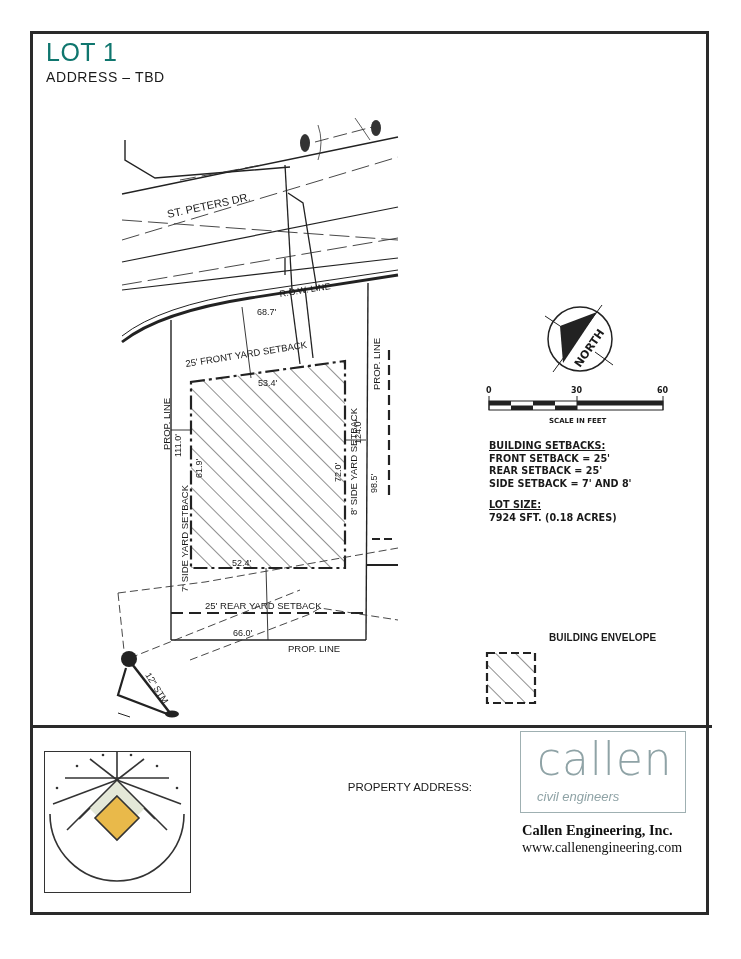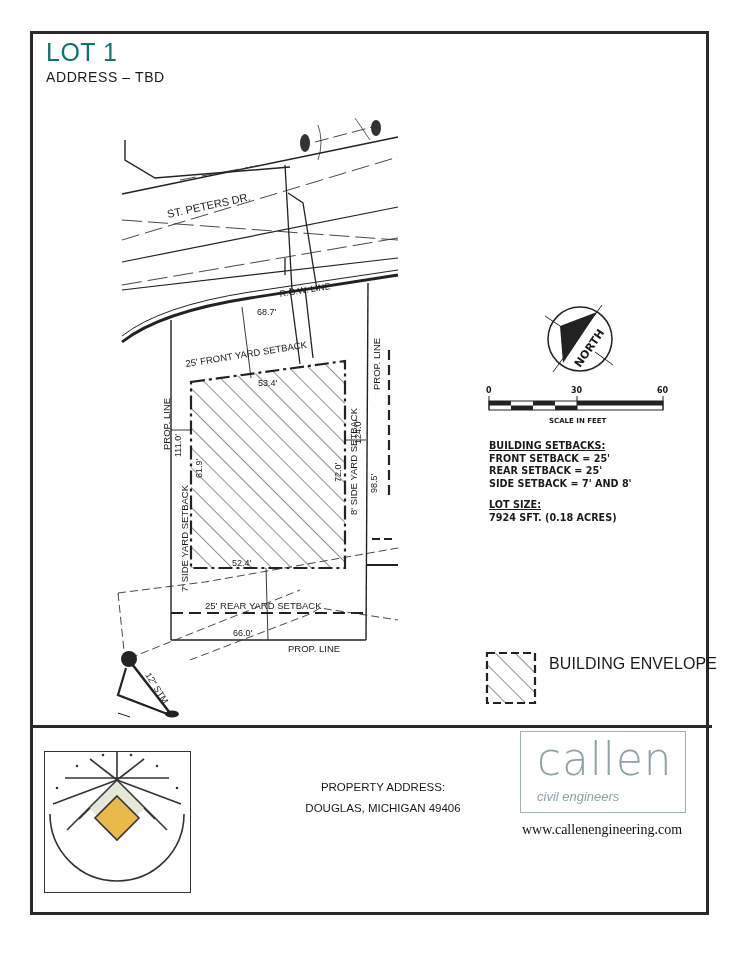--- a/index.html
+++ b/index.html
@@ -7,22 +7,22 @@
   .sheet { position:absolute; left:30px; top:31px; width:679px; height:884px; border:3px solid #2a2a2a; box-sizing:border-box; }
   .divider { position:absolute; left:30px; top:725px; width:682px; height:3px; background:#2a2a2a; }
   .title { position:absolute; left:46px; top:38px; font-size:25px; line-height:28px; color:#0f766e; letter-spacing:0.5px; }
   .subtitle { position:absolute; left:46px; top:69px; font-size:14px; line-height:16px; letter-spacing:0.6px; }
   svg.plan { position:absolute; left:0; top:0; }
   .txt { font-family:"Liberation Sans", sans-serif; fill:#1a1a1a; }
   .cad { font-family:"DejaVu Sans", sans-serif; fill:#1a1a1a; font-weight:bold; }
   .notes { position:absolute; left:489px; top:439px; font-family:"DejaVu Sans", sans-serif; font-weight:bold; font-size:10.5px; line-height:12.5px; color:#1a1a1a; transform:scaleX(0.92); transform-origin:left top; }
   .notes .u { text-decoration:underline; }
   .notes .gap { height:9px; }
-  .legend-label { position:absolute; left:549px; top:655px; font-size:16px; font-weight:normal; letter-spacing:0.1px; }
-  .prop-addr { position:absolute; left:278px; top:780px; width:210px; text-align:center; font-size:11.5px; line-height:15px; }
+  .legend-label { position:absolute; left:549px; top:632px; font-size:10px; font-weight:bold; letter-spacing:0.1px; }
+  .prop-addr { position:absolute; left:262px; top:780px; width:210px; text-align:right; font-size:11.5px; line-height:15px; }
   .prop-addr .h { margin-bottom:6px; }
   .logo-box { position:absolute; left:520px; top:731px; width:166px; height:82px; border:1px solid #9fb0b2; box-sizing:border-box; }
   .logo-word { position:absolute; left:16px; top:0px; font-size:46px; font-weight:normal; color:#8fa3a6; letter-spacing:1px; font-family:"DejaVu Sans", sans-serif; transform:scaleX(0.95); transform-origin:left top; font-weight:200; }
   .logo-sub { position:absolute; left:16px; top:57px; font-size:13px; color:#8fa3a6;font-style:italic; }
   .company { position:absolute; left:522px; top:821px; font-family:"Liberation Serif", serif; font-size:14px; line-height:18px; color:#111; }
   .company .name { font-weight:bold; font-size:14.5px; }
   .emblem { position:absolute; left:44px; top:751px; width:147px; height:142px; border:1.5px solid #333; box-sizing:border-box; }
 </style>
 </head>
 <body>
@@ -208,23 +208,23 @@
       <circle cx="32" cy="14" r="1.3"></circle>
         <circle cx="112" cy="14" r="1.3"></circle>
       <circle cx="12" cy="36" r="1.3"></circle>
         <circle cx="132" cy="36" r="1.3"></circle>
     </g>
   </svg>
 </div>
 
 <div class="prop-addr">
   <div class="h">PROPERTY ADDRESS:</div>
-  <div>DOUGLAS, MICHIGAN 49406</div>
 </div>
 
 <div class="logo-box">
   <div class="logo-word">callen</div>
   <div class="logo-sub">civil engineers</div>
 </div>
 
 <div class="company">
+  <div class="name">Callen Engineering, Inc.</div>
   <div>www.callenengineering.com</div>
 </div>
 
 </body></html>

